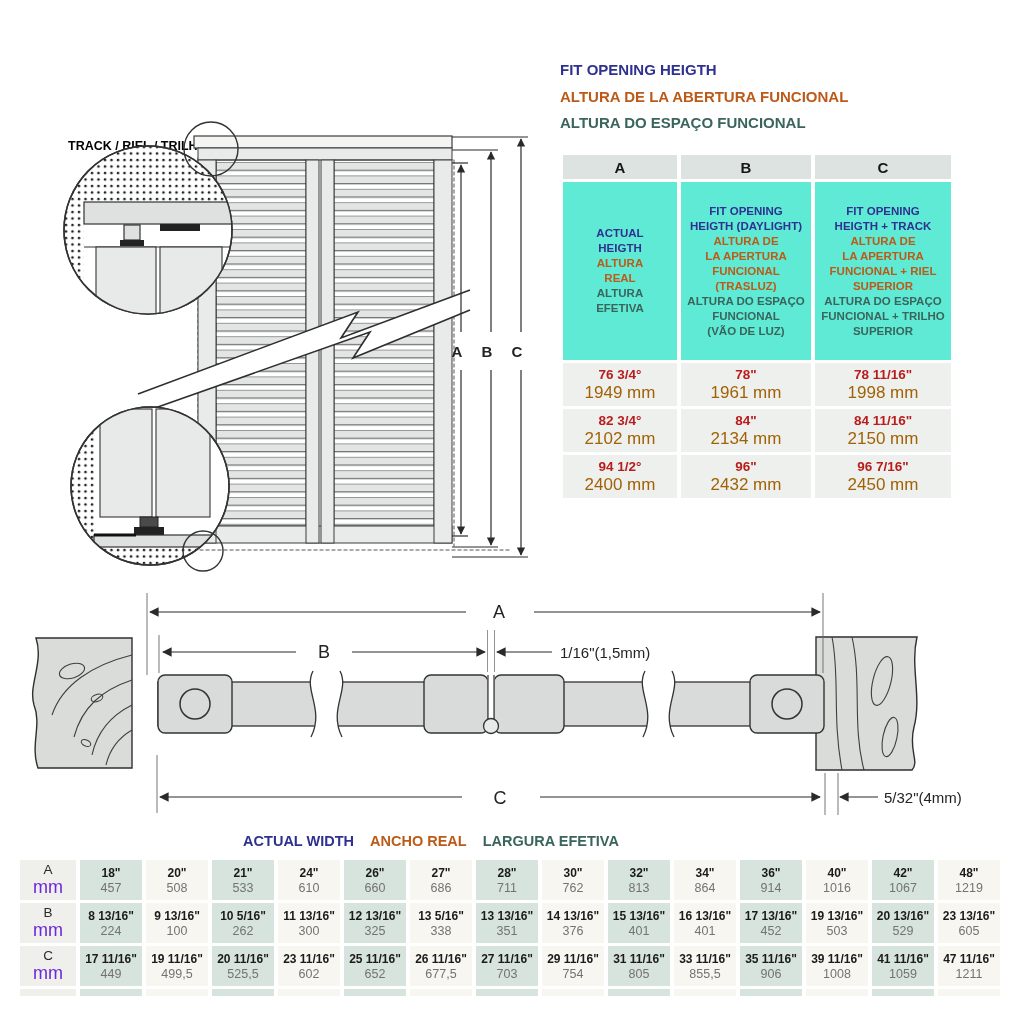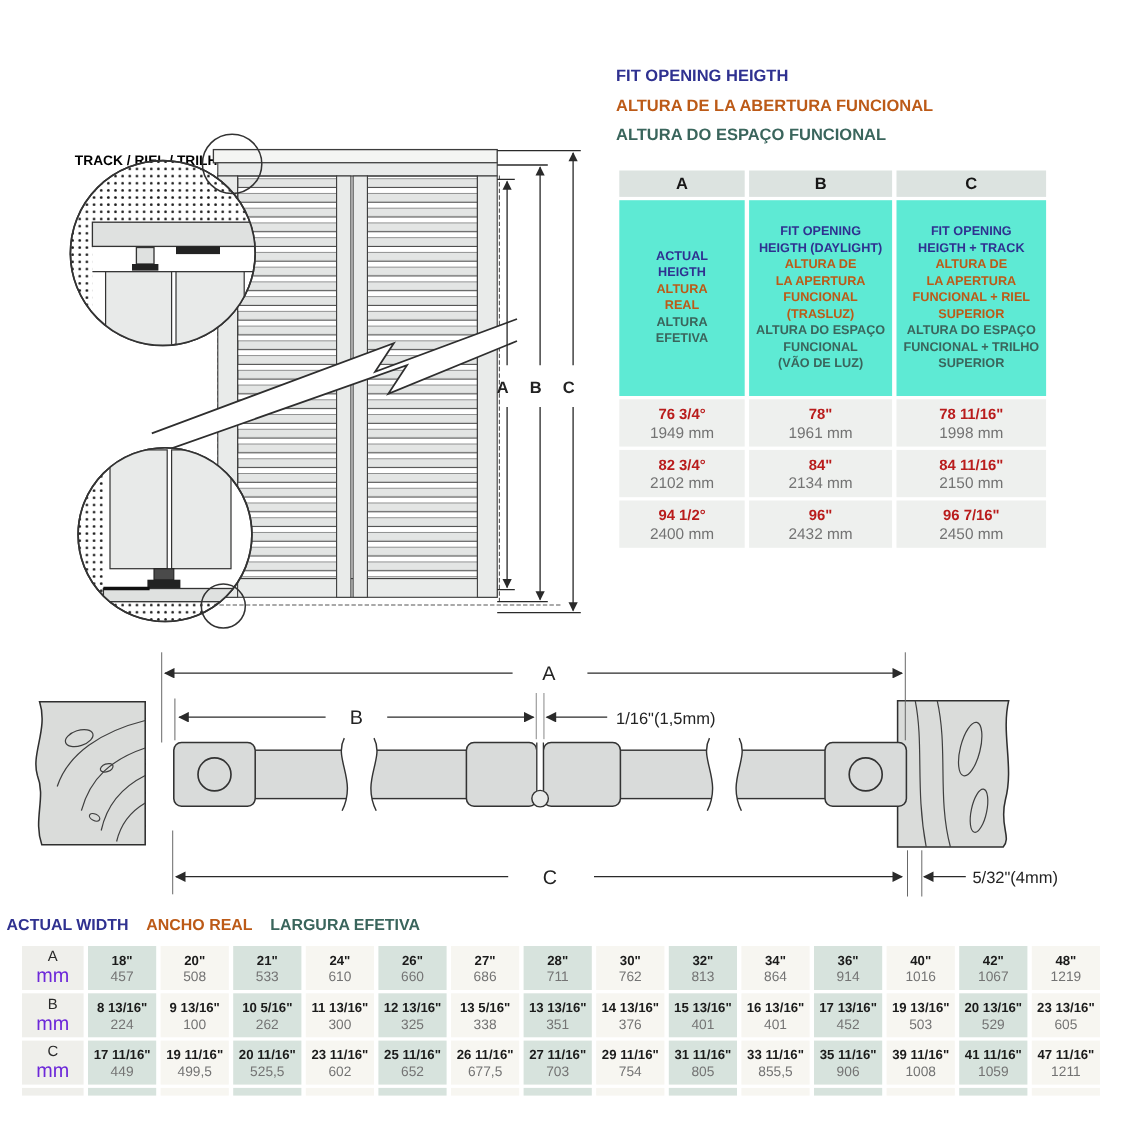--- a/index.html
+++ b/index.html
@@ -17,24 +17,24 @@
 
   
   .ht-title{position:absolute;left:560px;top:57px;width:397px;text-align:left;
     font-weight:700;font-size:15px;line-height:26.5px;white-space:nowrap}
   .height-table{position:absolute;left:559px;top:152px;border-collapse:separate;border-spacing:4px 3px;table-layout:fixed}
   .height-table th,.height-table td{text-align:center;vertical-align:middle;overflow:hidden}
   .hth{background:#dce3e0;height:24px;font-size:15px;font-weight:700;color:#161616}
   .hdesc{background:#5eead4;height:178px;font-size:11.5px;font-weight:700;line-height:15px}
   .hdata{background:#eef0ee;height:43px}
   .height-table .inch{font-weight:700;font-size:13.5px;color:#b91c1c}
-  .height-table .mmv{font-size:14px;color:#737373;margin-top:1px}
+  .height-table .mmv{font-size:17px;color:#a16207;margin-top:1px}
 
   
-  .wt-title{position:absolute;left:0;top:833px;width:862px;font-weight:700;font-size:14.5px;white-space:nowrap}
+  .wt-title{position:absolute;left:0;top:833px;width:862px;text-align:center;font-weight:700;font-size:14.5px;white-space:nowrap}
   .wt-title span{margin:0 6px}
   .width-table{position:absolute;left:16px;top:857px;border-collapse:separate;border-spacing:4px 3px;table-layout:fixed}
   .width-table td{text-align:center;vertical-align:middle;height:40px;overflow:hidden}
   .teal{background:#d7e3dd}
   .cream{background:#f7f6f1}
   .wlab{background:#efefeb}
   .width-table .inch{font-weight:700;font-size:12px;color:#1b1b1b;white-space:nowrap}
   .width-table .mmv2{font-size:12.5px;color:#737373;margin-top:1px}
   .wl1{font-size:13.5px;color:#2a2a2a}
   .wl2{font-size:18px;color:#6d28d9}

